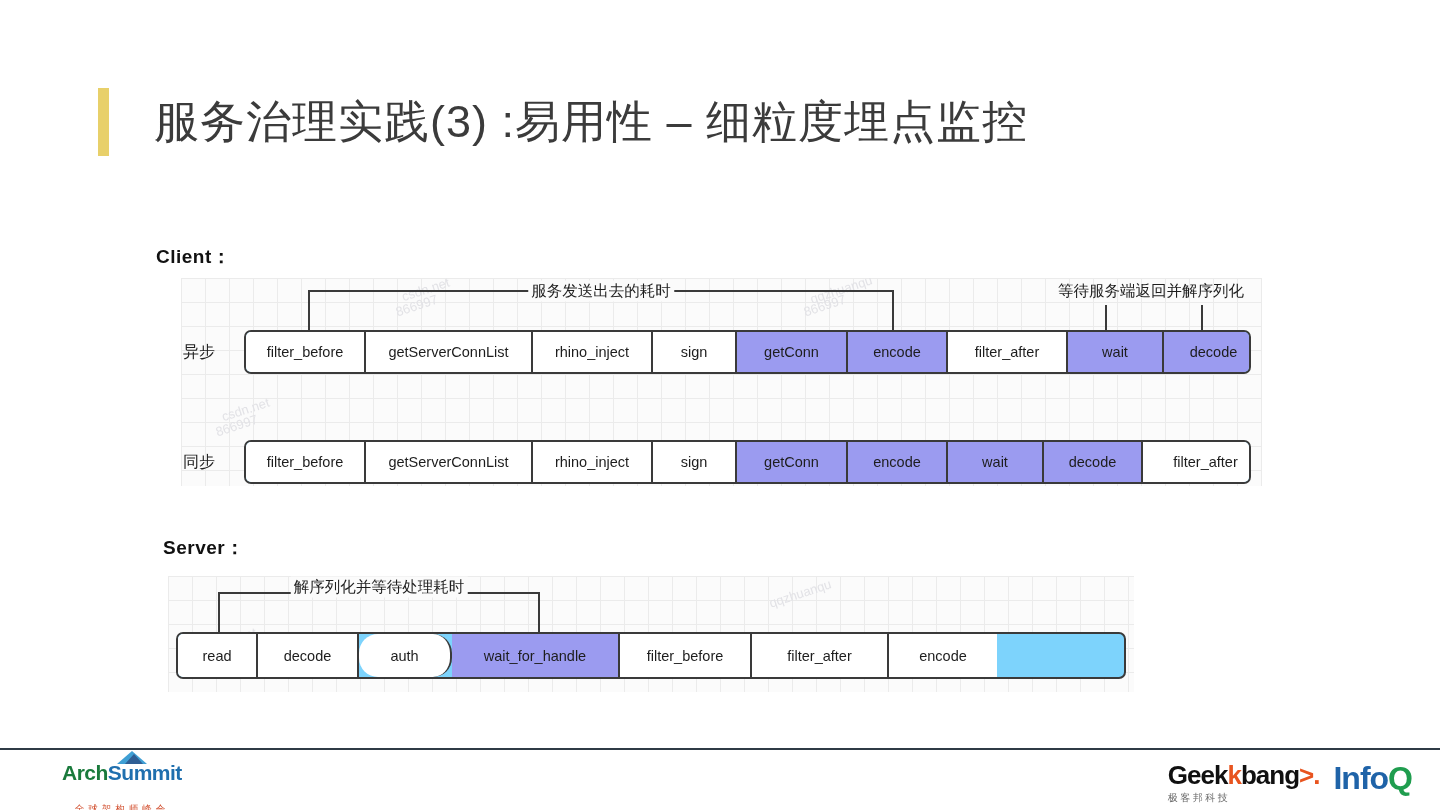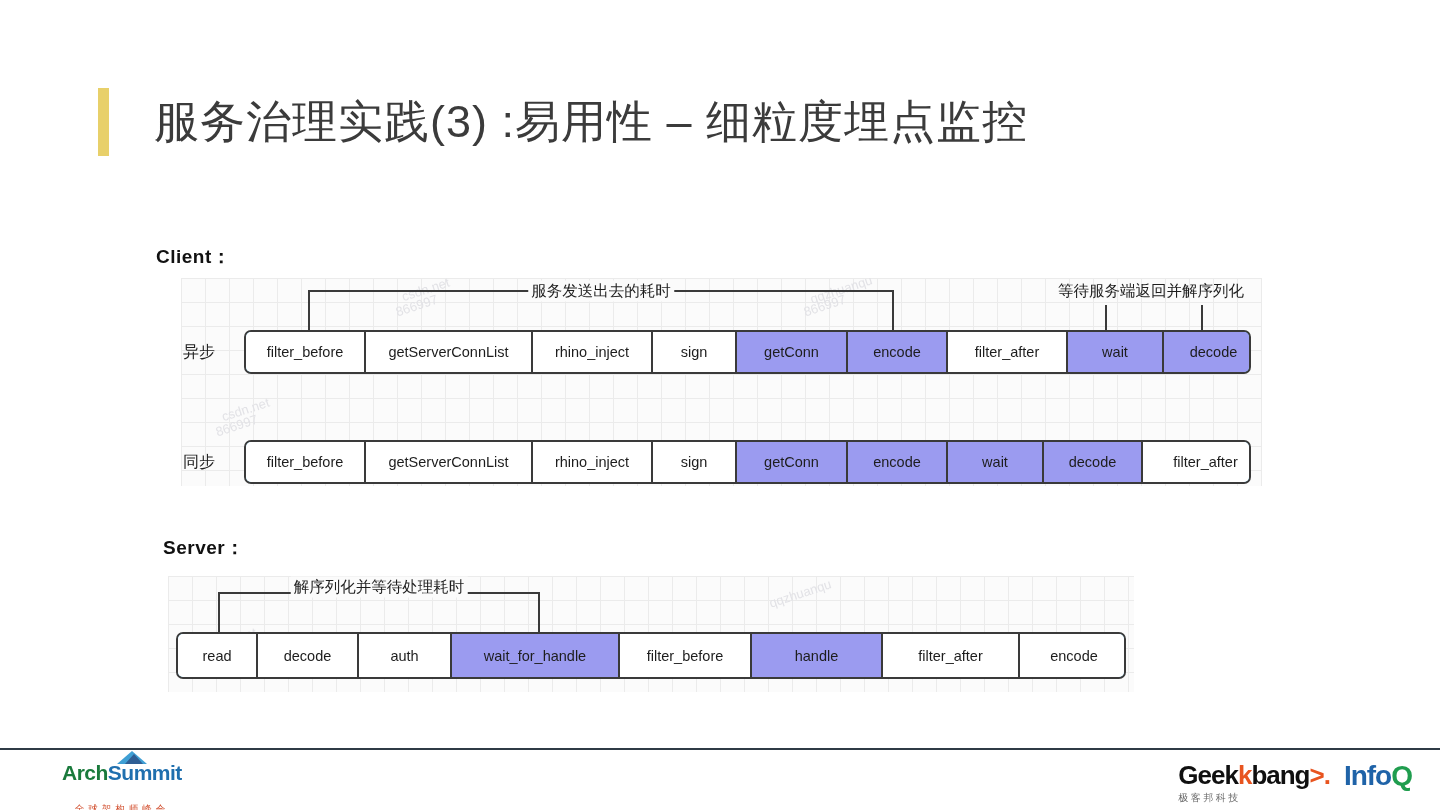--- a/index.html
+++ b/index.html
@@ -230,21 +230,21 @@
   }
   .gb-dark { color: #101010; }
   .gb-orange { color: #e8541f; }
   .gb-sub {
     margin-top: 3px;
     font-size: 10px;
     color: #6a6a6a;
     letter-spacing: 2.5px;
   }
   .iq-word {
-    font-size: 28px;
+    font-size: 32px;
     font-weight: bold;
     line-height: 1;
     letter-spacing: -1px;
   }
   .iq-info { color: #1f63a8; }
   .iq-q { color: #1f9d4e; }
 </style>
 </head>
 <body>
 
@@ -304,24 +304,23 @@
   </div>
 
 <div class="section-label" id="server-label">Server：</div>
 
 <div class="bracket" id="bracket-server"></div>
 <div class="bracket-text" id="bracket-server-text">解序列化并等待处理耗时</div>
 
 <div class="track" id="track-server">
     <div class="cell" style="width: 80px; flex: 0 0 80px;">read</div>
     <div class="cell" style="width: 101px; flex: 0 0 101px;">decode</div>
-    <div class="cell" style="width: 93px; flex: 0 0 93px;">auth</div>
+    <div class="cell" style="width: 93px; flex: 0 0 93px; border-radius: 19px;">auth</div>
     <div class="cell purple" style="width: 168px; flex: 0 0 168px;">wait_for_handle</div>
     <div class="cell" style="width: 132px; flex: 0 0 132px;">filter_before</div>
-    <div class="cell purple" style="width: 131px; flex: 0 0 131px;">handle</div>
     <div class="cell" style="width: 137px; flex: 0 0 137px;">filter_after</div>
     <div class="cell" style="width: 108px; flex: 0 0 108px;">encode</div>
   </div>
 
 <div class="footer-divider"></div>
 
 <div class="footer-logo-left">
   <div class="as-wordmark">
     <span class="as-mountain"></span>
     <span class="as-mountain2"></span>

